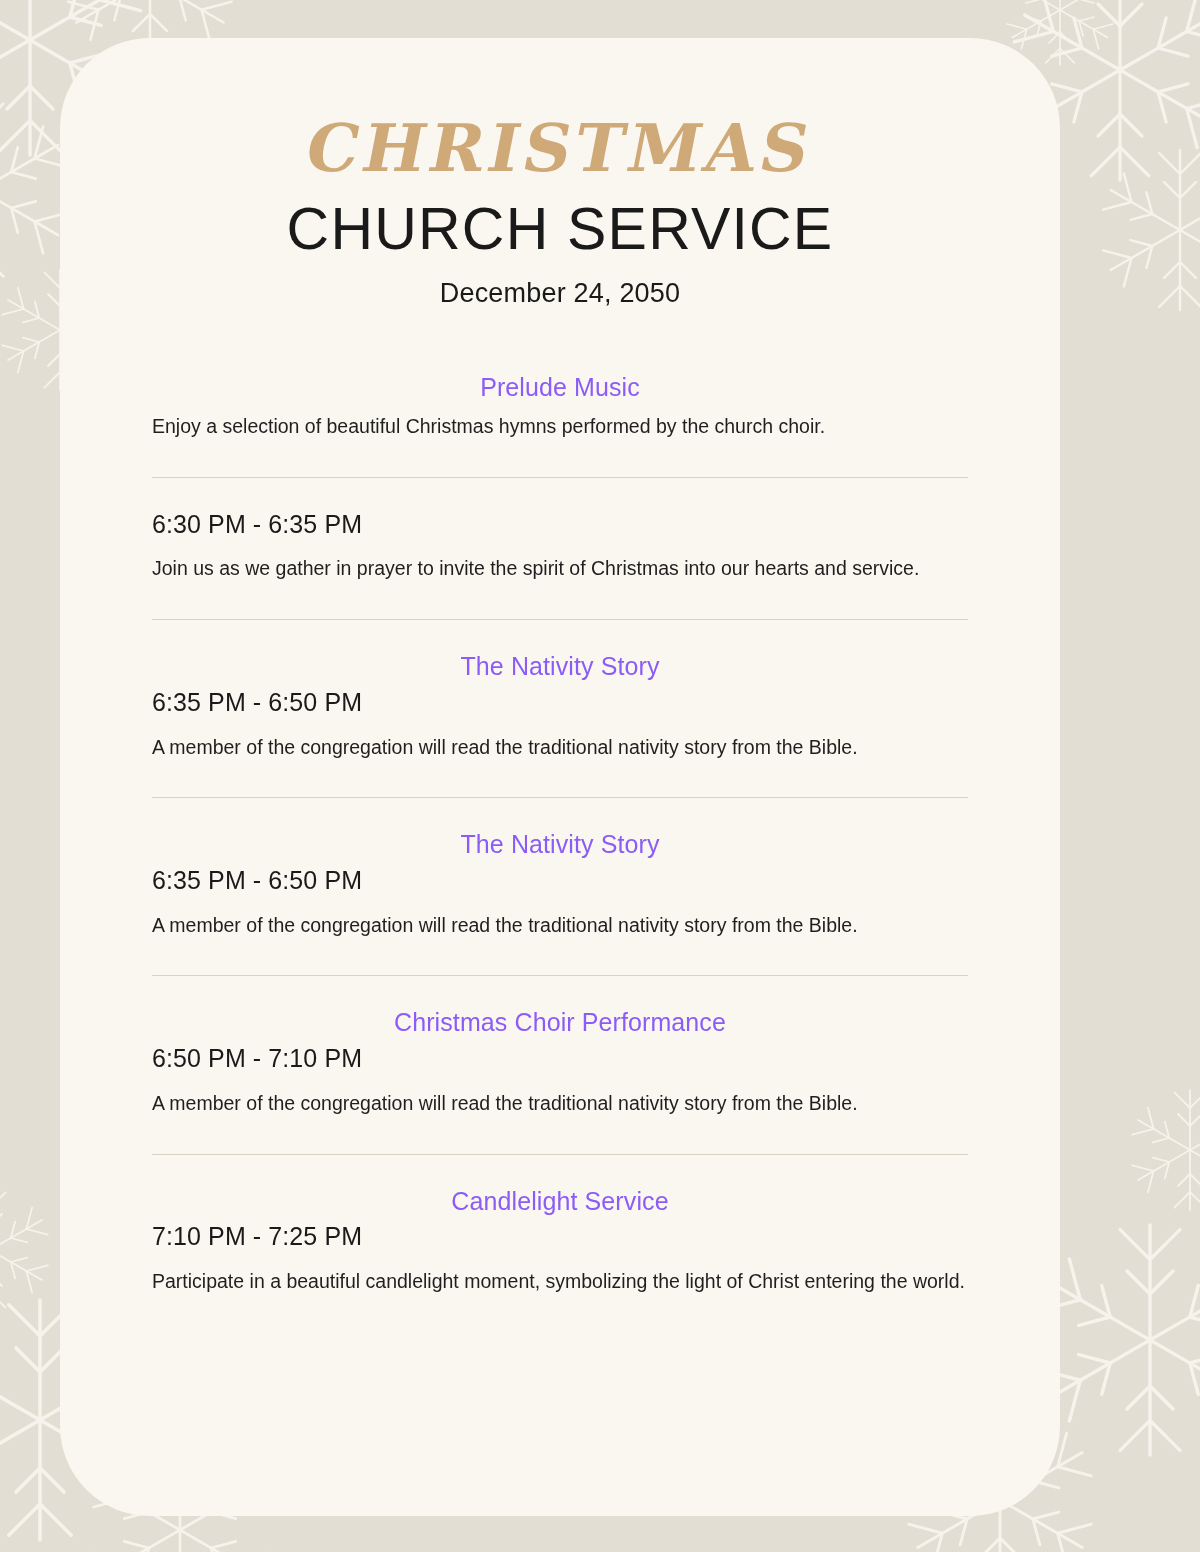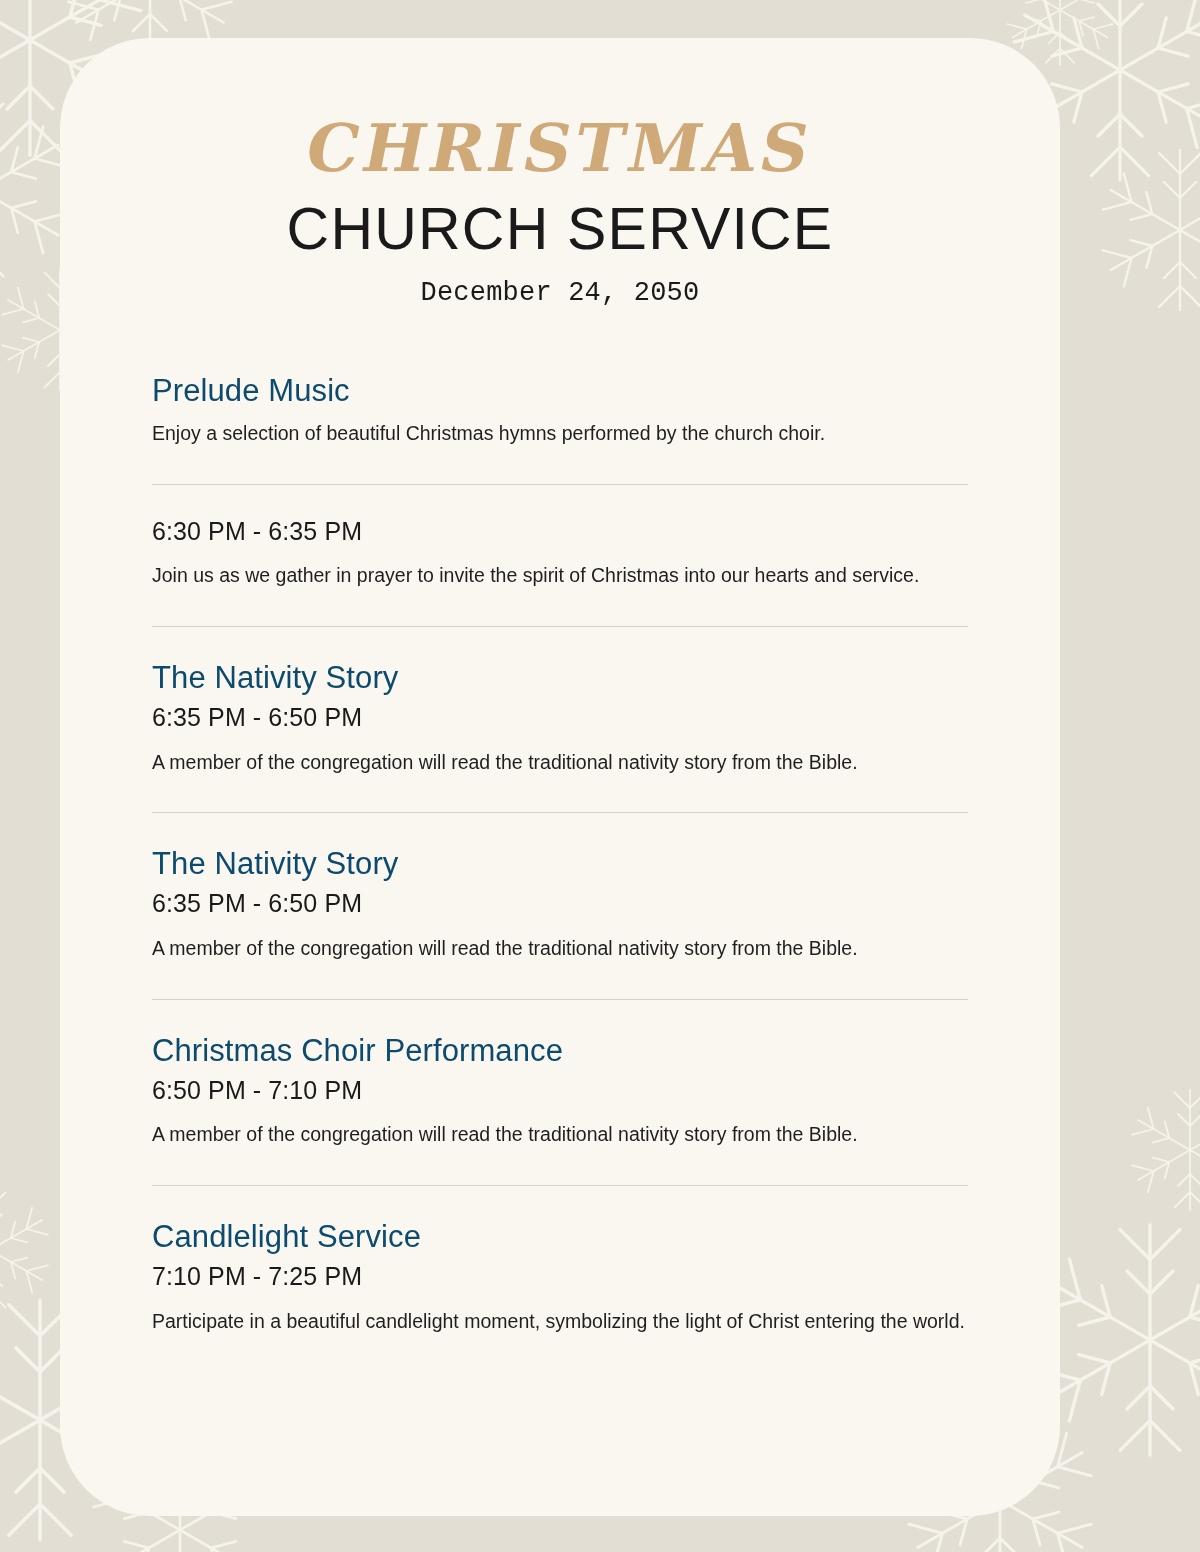--- a/index.html
+++ b/index.html
@@ -63,41 +63,42 @@
     font-family: "Liberation Sans", sans-serif;
     font-size: 59px;
     font-weight: 400;
     letter-spacing: 1.2px;
     color: #1a1a1a;
     margin: 14px 0 0 0;
     line-height: 1.1;
   }
 
   .date {
-    font-family: Liberation Mono, monospace;
+    font-family: Liberation Sans, sans-serif;
     font-size: 27px;
     color: #1a1a1a;
     margin: 16px 0 0 0;
     letter-spacing: 0.2px;
   }
 
   .schedule {
     margin-top: 62px;
     padding: 0 92px 0 92px;
   }
 
   .item {
     padding-bottom: 10px;
   }
 
   .item-title {
-    font-size: 31px;
-    color: #0c4a6e;
+    font-size: 25px;
+    color: #8b5cf6;
     line-height: 1.35;
     letter-spacing: 0.1px;
+    text-align: center;
   }
 
   .item-time {
     font-size: 25px;
     color: #1a1a1a;
     line-height: 1.35;
     letter-spacing: 0.1px;
     margin-top: 2px;
   }
 

